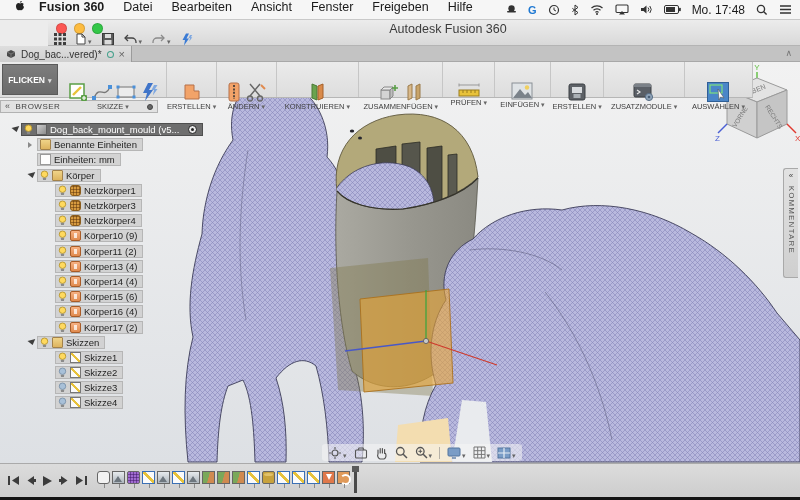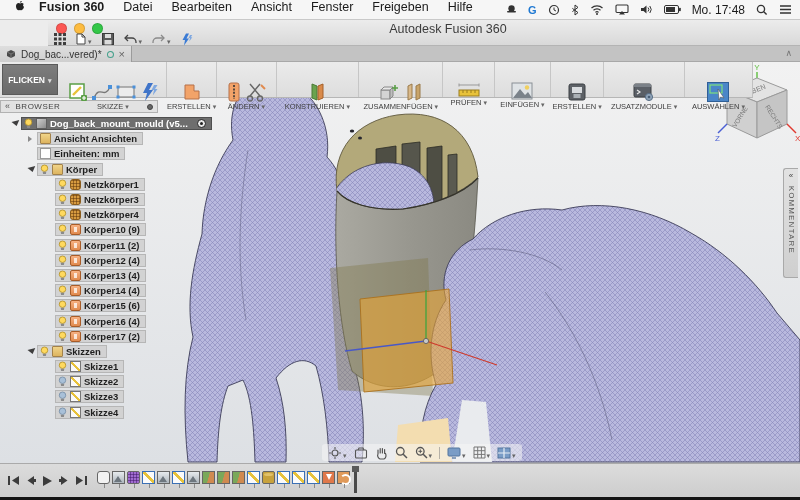--- a/index.html
+++ b/index.html
@@ -69,21 +69,21 @@
   .viewcube { position:absolute; left:712px; top:62px; z-index:30; }
 
   
   .browser { position:absolute; left:0; top:100px; width:212px; z-index:35; font-size:9.5px; }
   .bheader { width:158px; height:13px; background:rgba(224,224,224,.95); border:1px solid #b2b2b2;
     display:flex; align-items:center; gap:5px; padding:0 4px; color:#444; font-size:8px;
     letter-spacing:.5px; }
   .bheader .chev { color:#555; font-size:9px; line-height:1; }
   .bheader .dot { margin-left:auto; width:6px; height:6px; border-radius:50%;
     background:#666; border:1px solid #444; }
-  .tree { margin-top:3px;font-weight:bold; }
+  .tree { margin-top:9px; }
   .trow { height:15.2px; display:flex; align-items:center; }
   .trow.lvl0{ padding-left:12px; } .trow.lvl1{ padding-left:28px; } .trow.lvl2{ padding-left:46px; }
   .arrow { width:9px; flex:none; display:flex; align-items:center; }
   .arrow-open::before { content:""; border-left:4px solid transparent; border-right:4px solid transparent;
     border-top:5px solid #3e3e3e; transform:rotate(-14deg); }
   .arrow-closed::before { content:""; border-top:3.5px solid transparent; border-bottom:3.5px solid transparent;
     border-left:4.5px solid #8a8a8a; }
   .chip { display:inline-flex; align-items:center; gap:3px; background:rgba(208,208,208,.92);
     border:1px solid rgba(158,158,158,.55); height:13px; padding:0 5px 0 2px; color:#1f1f1f; white-space:nowrap; }
   .trow.sel .chip { background:#6e6e6e; border-color:#4f4f4f; color:#fff; }
@@ -601,21 +601,21 @@
             <span class="tlabel">Dog_back_mount_mould (v5...</span>
             <span class="trail trail-radio"></span>
           </span>
         </div>
 
         <div class="trow lvl1">
           <span class="arrow arrow-closed"></span>
           <span class="chip">
 
             <span class="tico tico-folder"></span>
-            <span class="tlabel">Ansicht Ansichten</span>
+            <span class="tlabel">Benannte Einheiten</span>
 
           </span>
         </div>
 
         <div class="trow lvl1">
           <span class="arrow"></span>
           <span class="chip">
 
             <span class="tico tico-paper"></span>
             <span class="tlabel">Einheiten: mm</span>
@@ -696,32 +696,20 @@
             <svg class="bulb bulb-yellow" viewBox="0 0 10 12">
               <circle cx="5" cy="4.6" r="3.6" class="bglass" fill="#ffd95e" stroke="#b8962e"></circle>
               <rect x="3.3" y="8.4" width="3.4" height="2.6" rx="0.6" fill="#8a8a8a"></rect>
             </svg>
             <span class="tico tico-surface"></span>
             <span class="tlabel">Körper11 (2)</span>
 
           </span>
         </div>
 
-        <div class="trow lvl2">
-          <span class="arrow"></span>
-          <span class="chip">
-            <svg class="bulb bulb-yellow" viewBox="0 0 10 12">
-              <circle cx="5" cy="4.6" r="3.6" class="bglass" fill="#ffd95e" stroke="#b8962e"></circle>
-              <rect x="3.3" y="8.4" width="3.4" height="2.6" rx="0.6" fill="#8a8a8a"></rect>
-            </svg>
-            <span class="tico tico-surface"></span>
-            <span class="tlabel">Körper12 (4)</span>
-
-          </span>
-        </div>
 
         <div class="trow lvl2">
           <span class="arrow"></span>
           <span class="chip">
             <svg class="bulb bulb-yellow" viewBox="0 0 10 12">
               <circle cx="5" cy="4.6" r="3.6" class="bglass" fill="#ffd95e" stroke="#b8962e"></circle>
               <rect x="3.3" y="8.4" width="3.4" height="2.6" rx="0.6" fill="#8a8a8a"></rect>
             </svg>
             <span class="tico tico-surface"></span>
             <span class="tlabel">Körper13 (4)</span>

